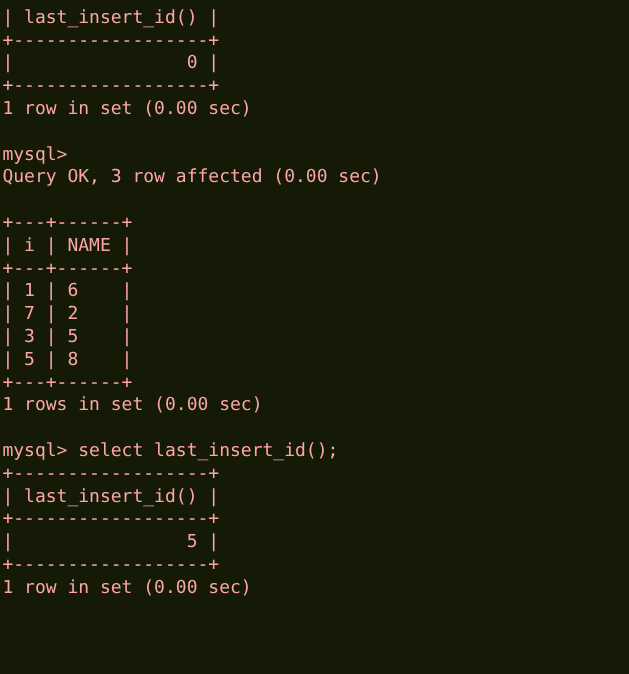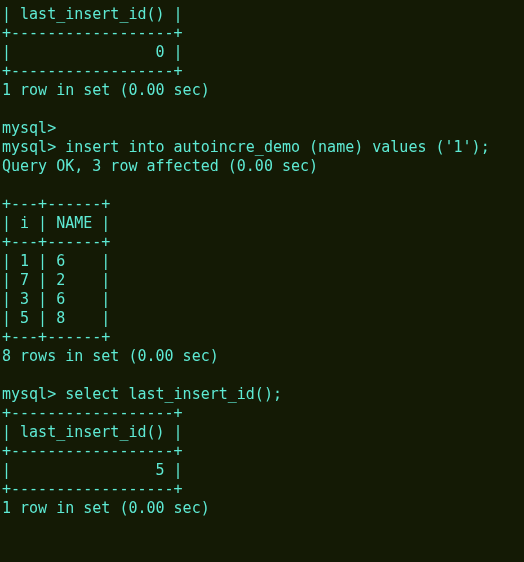--- a/index.html
+++ b/index.html
@@ -25,53 +25,52 @@
     top: -14px;
     width: 520px;
   }
   .line {
     height: 19px;
     line-height: 19px;
     white-space: pre;
     font-family: "DejaVu Sans Mono", "Liberation Mono", monospace;
     font-size: 15px;
     letter-spacing: 0px;
-    color: #5eead4;
+    color: #fca5a5;
     margin: 0;
     padding: 0;
   }
   .line.blank {
     color: transparent;
   }
 </style>
 </head>
 <body>
 
 <div id="terminal">
   <div id="screen">
       <div class="line">+------------------+</div>
       <div class="line">| last_insert_id() |</div>
       <div class="line">+------------------+</div>
       <div class="line">|                0 |</div>
       <div class="line">+------------------+</div>
       <div class="line">1 row in set (0.00 sec)</div>
       <div class="line blank"></div>
       <div class="line">mysql&gt;</div>
-      <div class="line">mysql&gt; insert into autoincre_demo (name) values ('1');</div>
       <div class="line">Query OK, 3 row affected (0.00 sec)</div>
       <div class="line blank"></div>
       <div class="line">+---+------+</div>
       <div class="line">| i | NAME |</div>
       <div class="line">+---+------+</div>
       <div class="line">| 1 | 6    |</div>
       <div class="line">| 7 | 2    |</div>
-      <div class="line">| 3 | 6    |</div>
+      <div class="line">| 3 | 5    |</div>
       <div class="line">| 5 | 8    |</div>
       <div class="line">+---+------+</div>
-      <div class="line">8 rows in set (0.00 sec)</div>
+      <div class="line">1 rows in set (0.00 sec)</div>
       <div class="line blank"></div>
       <div class="line">mysql&gt; select last_insert_id();</div>
       <div class="line">+------------------+</div>
       <div class="line">| last_insert_id() |</div>
       <div class="line">+------------------+</div>
       <div class="line">|                5 |</div>
       <div class="line">+------------------+</div>
       <div class="line">1 row in set (0.00 sec)</div>
     </div>
 </div>

